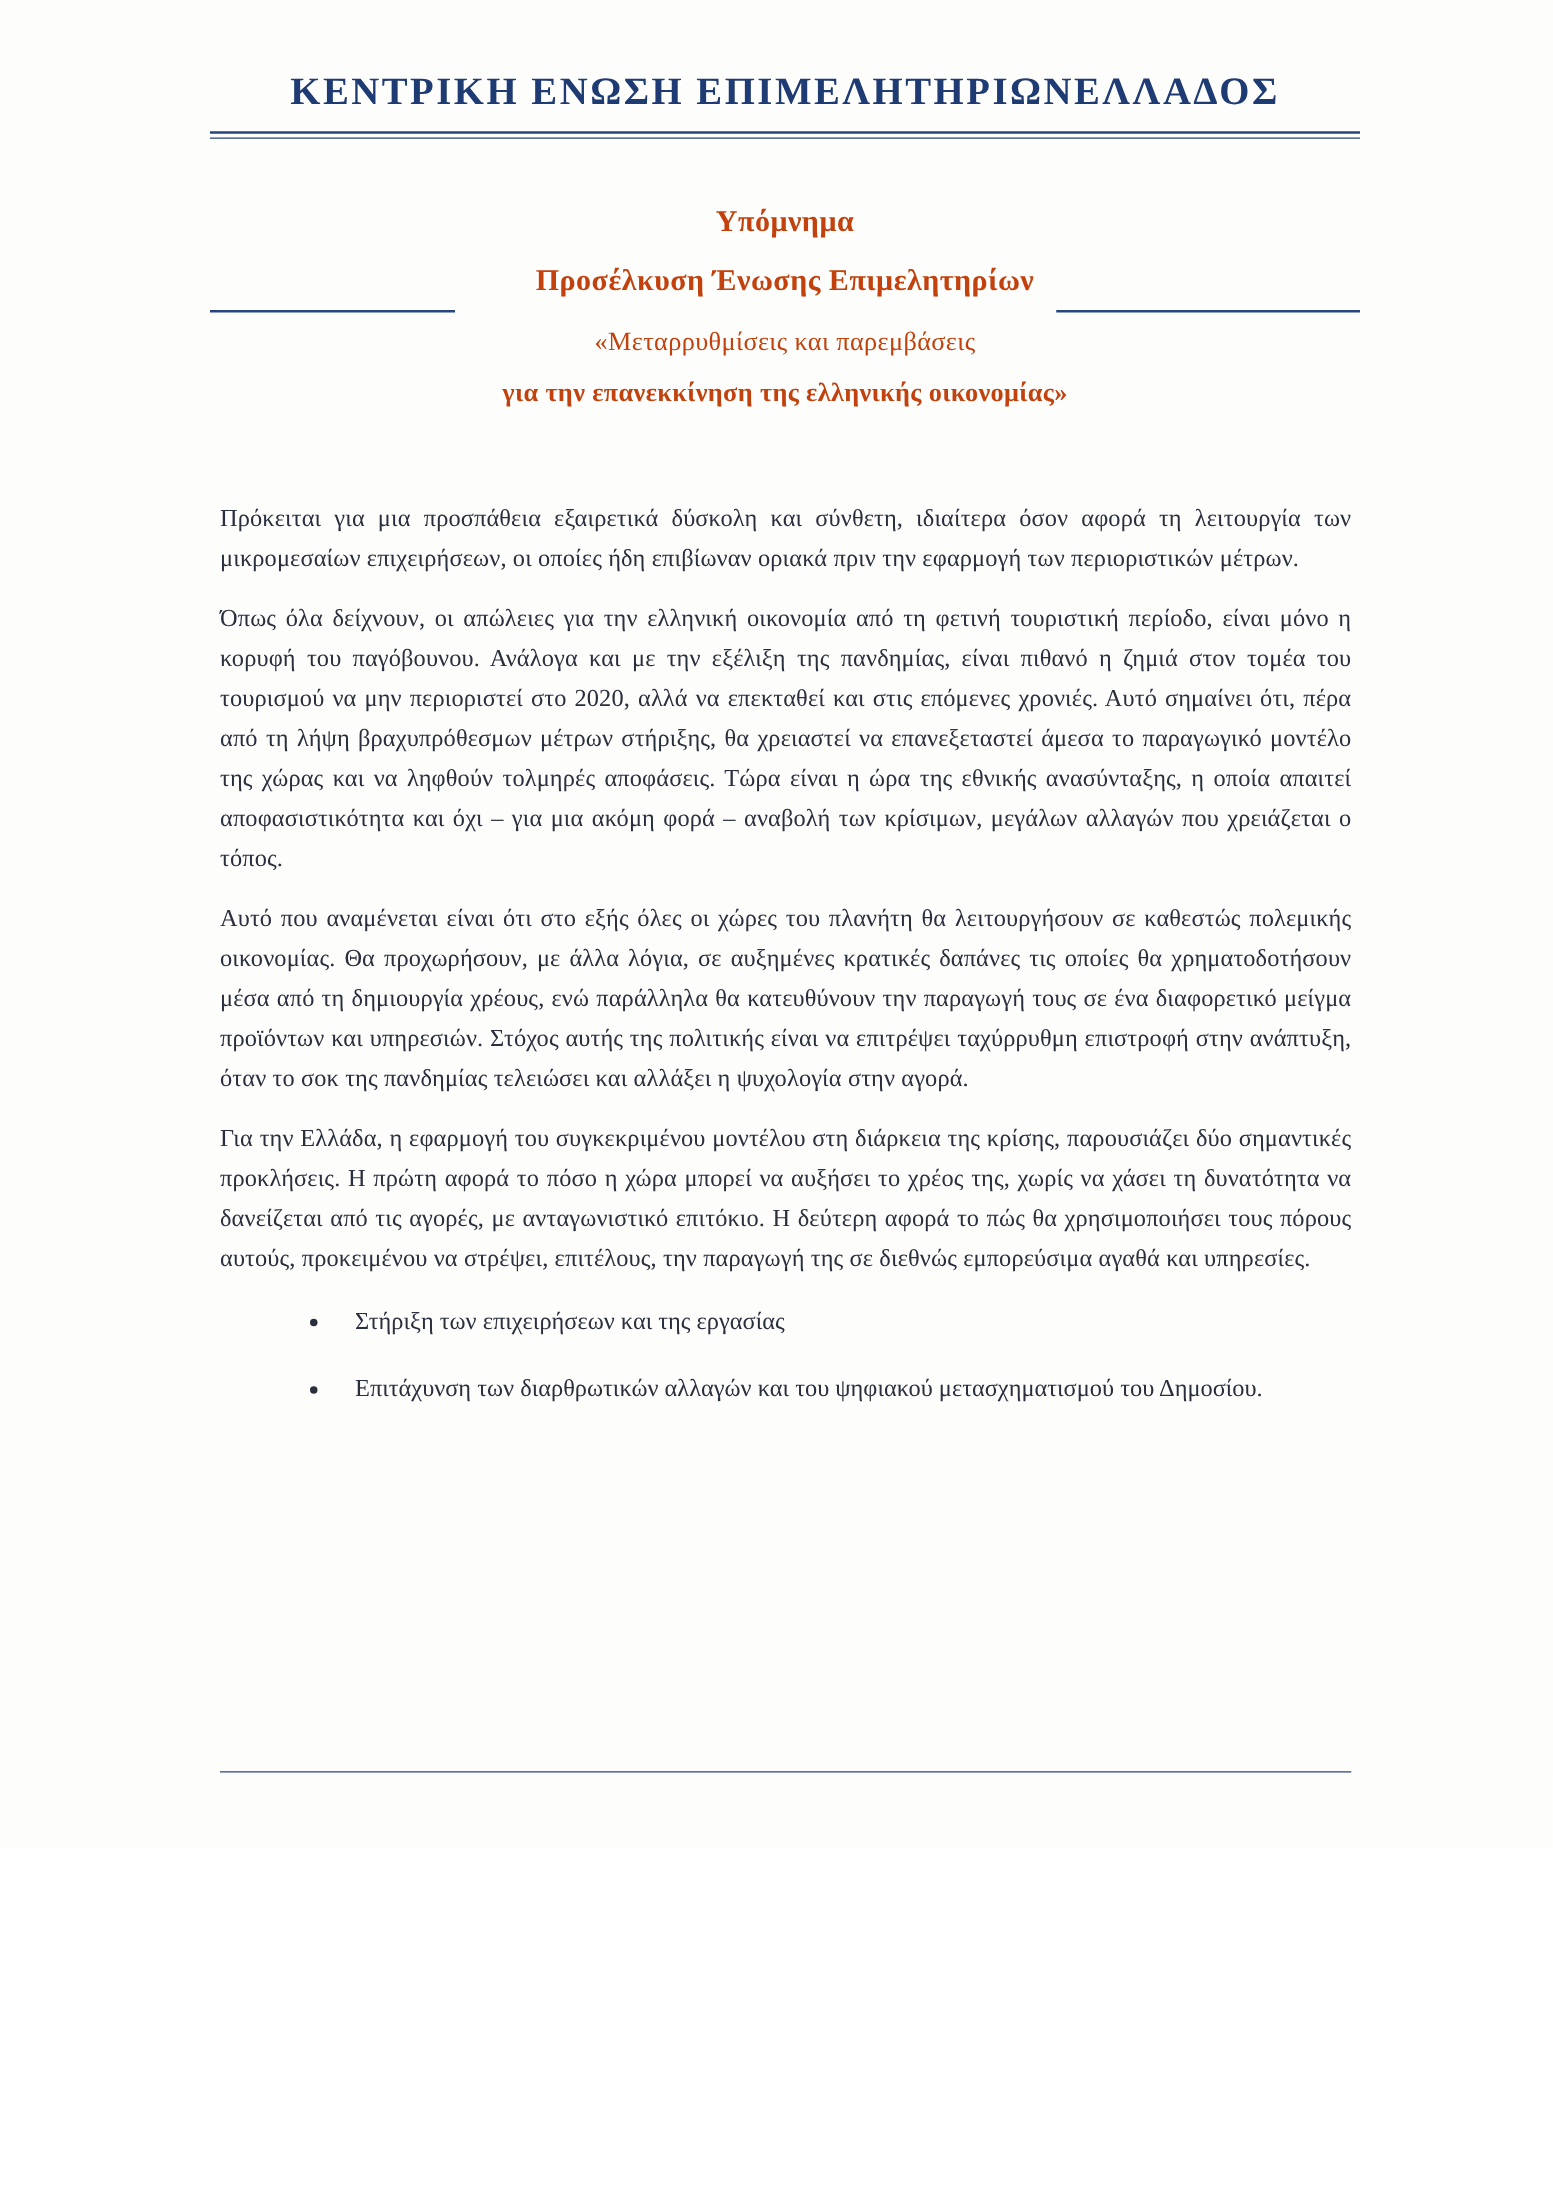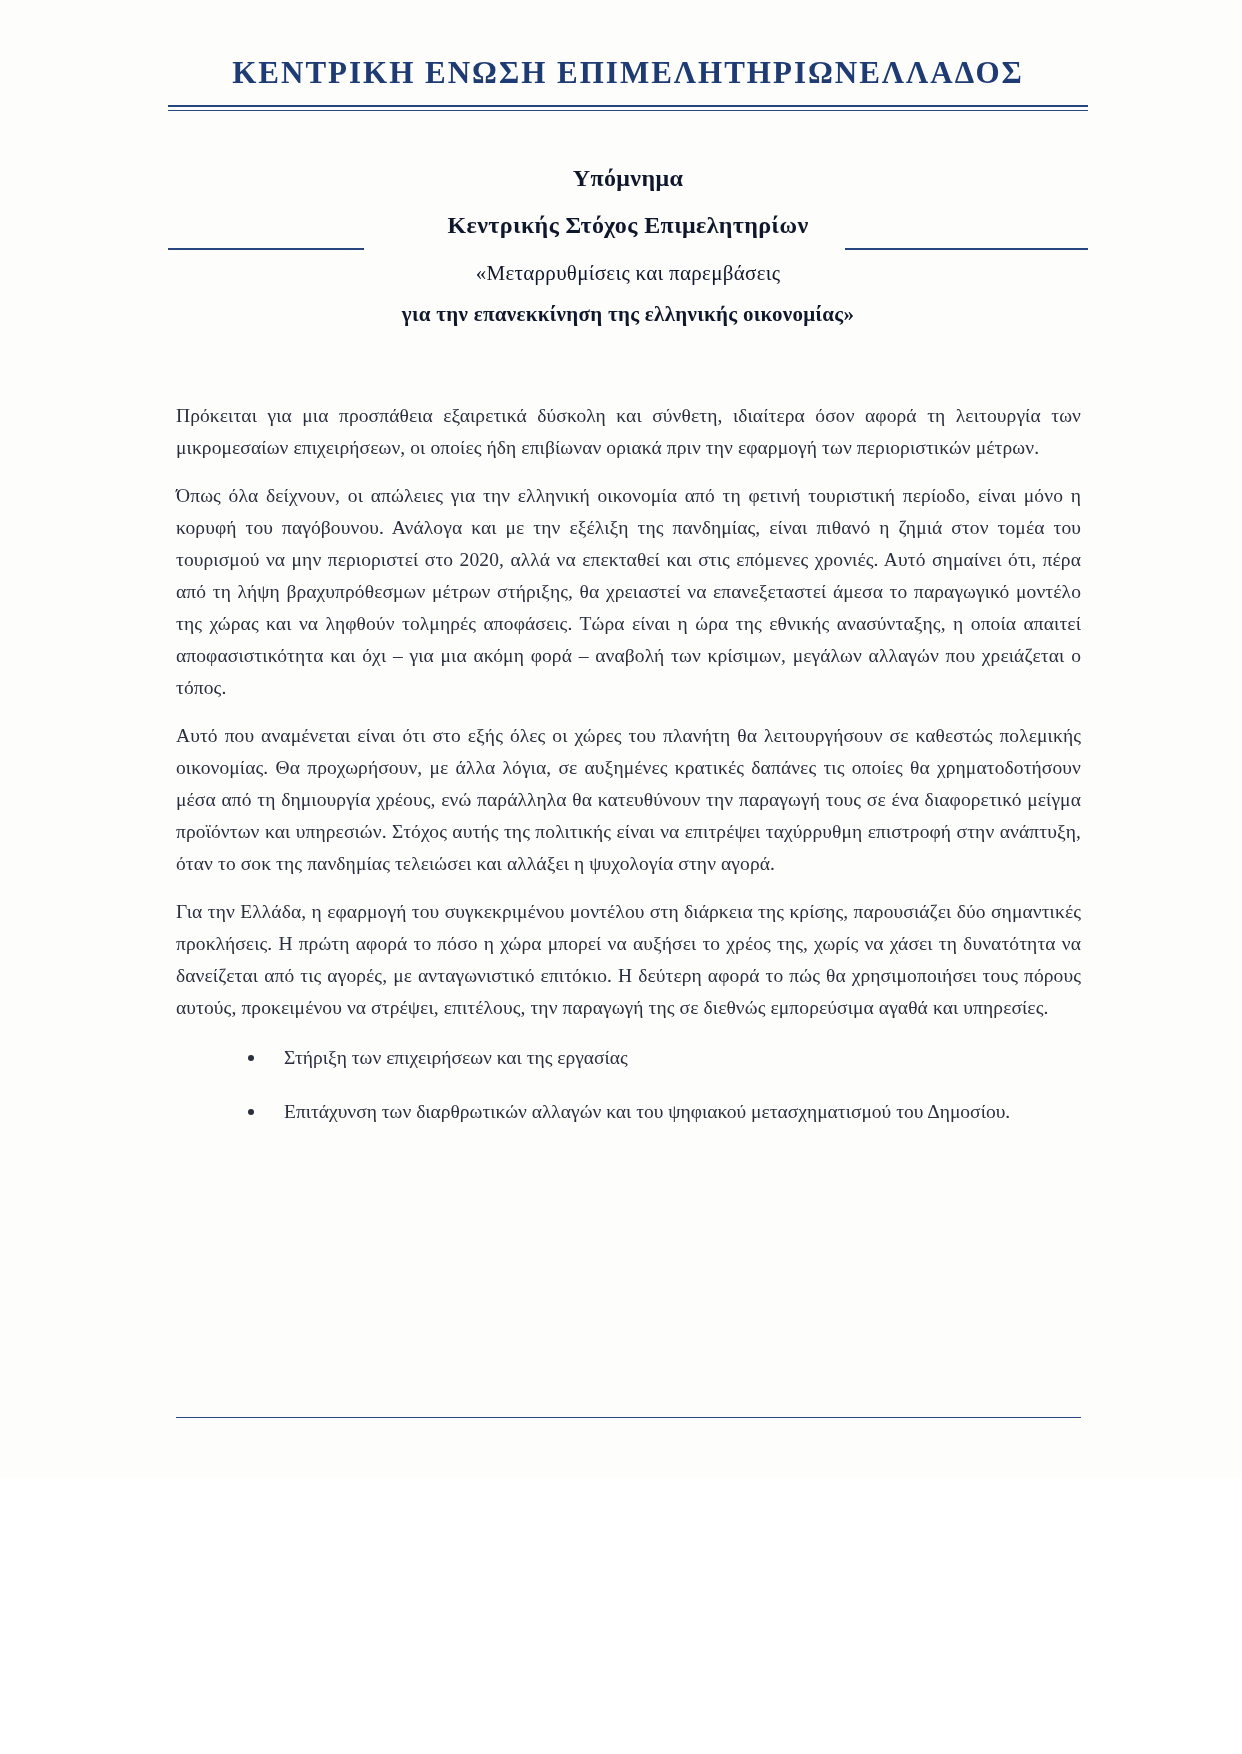--- a/index.html
+++ b/index.html
@@ -49,21 +49,21 @@
     border-top: 1px solid #27457e;
   }
 
   
   .doc-title {
     position: absolute;
     left: 168px;
     top: 165px;
     width: 920px;
     text-align: center;
-    color: #0f172a;
+    color: #c2410c;
   }
   .doc-title .t1 {
     font-size: 24px;
     font-weight: bold;
     letter-spacing: 0.4px;
     margin-bottom: 20px;
   }
   .doc-title .t2 {
     font-size: 24px;
     font-weight: bold;
@@ -169,21 +169,21 @@
 <div class="page">
 
   <div class="letterhead">
     <div class="letterhead-title">ΚΕΝΤΡΙΚΗ ΕΝΩΣΗ ΕΠΙΜΕΛΗΤΗΡΙΩΝΕΛΛΑΔΟΣ</div>
     <div class="letterhead-rule"></div>
     <div class="letterhead-rule thin"></div>
   </div>
 
   <div class="doc-title">
     <div class="t1">Υπόμνημα</div>
-    <div class="t2">Κεντρικής Στόχος Επιμελητηρίων</div>
+    <div class="t2">Προσέλκυση Ένωσης Επιμελητηρίων</div>
     <div class="t3">«Μεταρρυθμίσεις και παρεμβάσεις</div>
     <div class="t4">για την επανεκκίνηση της ελληνικής οικονομίας»</div>
   </div>
   <div class="title-rule-left"></div>
   <div class="title-rule-right"></div>
 
   <div class="body-text">
     <p>Πρόκειται για μια προσπάθεια εξαιρετικά δύσκολη και σύνθετη, ιδιαίτερα όσον αφορά τη λειτουργία των μικρομεσαίων επιχειρήσεων, οι οποίες ήδη επιβίωναν οριακά πριν την εφαρμογή των περιοριστικών μέτρων.</p>
     <p>Όπως όλα δείχνουν, οι απώλειες για την ελληνική οικονομία από τη φετινή τουριστική περίοδο, είναι μόνο η κορυφή του παγόβουνου. Ανάλογα και με την εξέλιξη της πανδημίας, είναι πιθανό η ζημιά στον τομέα του τουρισμού να μην περιοριστεί στο 2020, αλλά να επεκταθεί και στις επόμενες χρονιές. Αυτό σημαίνει ότι, πέρα από τη λήψη βραχυπρόθεσμων μέτρων στήριξης, θα χρειαστεί να επανεξεταστεί άμεσα το παραγωγικό μοντέλο της χώρας και να ληφθούν τολμηρές αποφάσεις. Τώρα είναι η ώρα της εθνικής ανασύνταξης, η οποία απαιτεί αποφασιστικότητα και όχι – για μια ακόμη φορά – αναβολή των κρίσιμων, μεγάλων αλλαγών που χρειάζεται ο τόπος.</p>
     <p>Αυτό που αναμένεται είναι ότι στο εξής όλες οι χώρες του πλανήτη θα λειτουργήσουν σε καθεστώς πολεμικής οικονομίας. Θα προχωρήσουν, με άλλα λόγια, σε αυξημένες κρατικές δαπάνες τις οποίες θα χρηματοδοτήσουν μέσα από τη δημιουργία χρέους, ενώ παράλληλα θα κατευθύνουν την παραγωγή τους σε ένα διαφορετικό μείγμα προϊόντων και υπηρεσιών. Στόχος αυτής της πολιτικής είναι να επιτρέψει ταχύρρυθμη επιστροφή στην ανάπτυξη, όταν το σοκ της πανδημίας τελειώσει και αλλάξει η ψυχολογία στην αγορά.</p>

